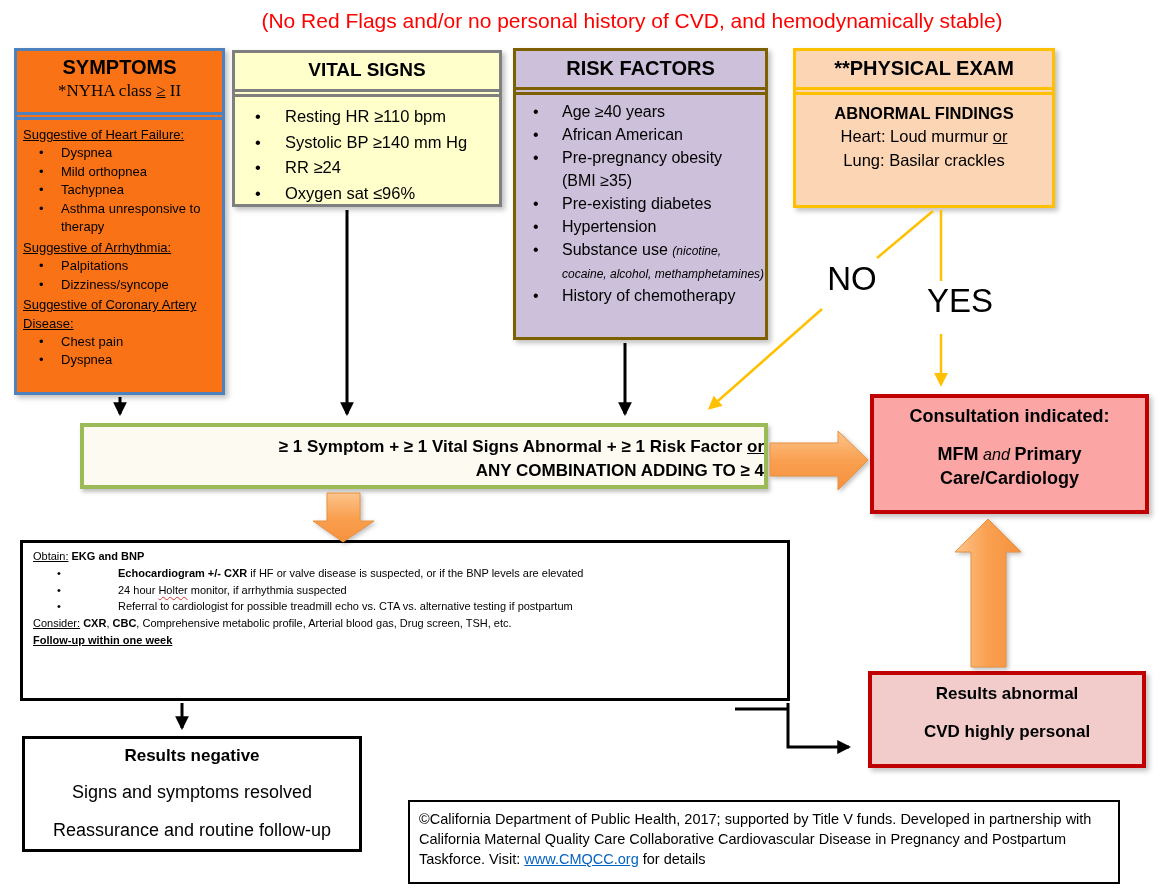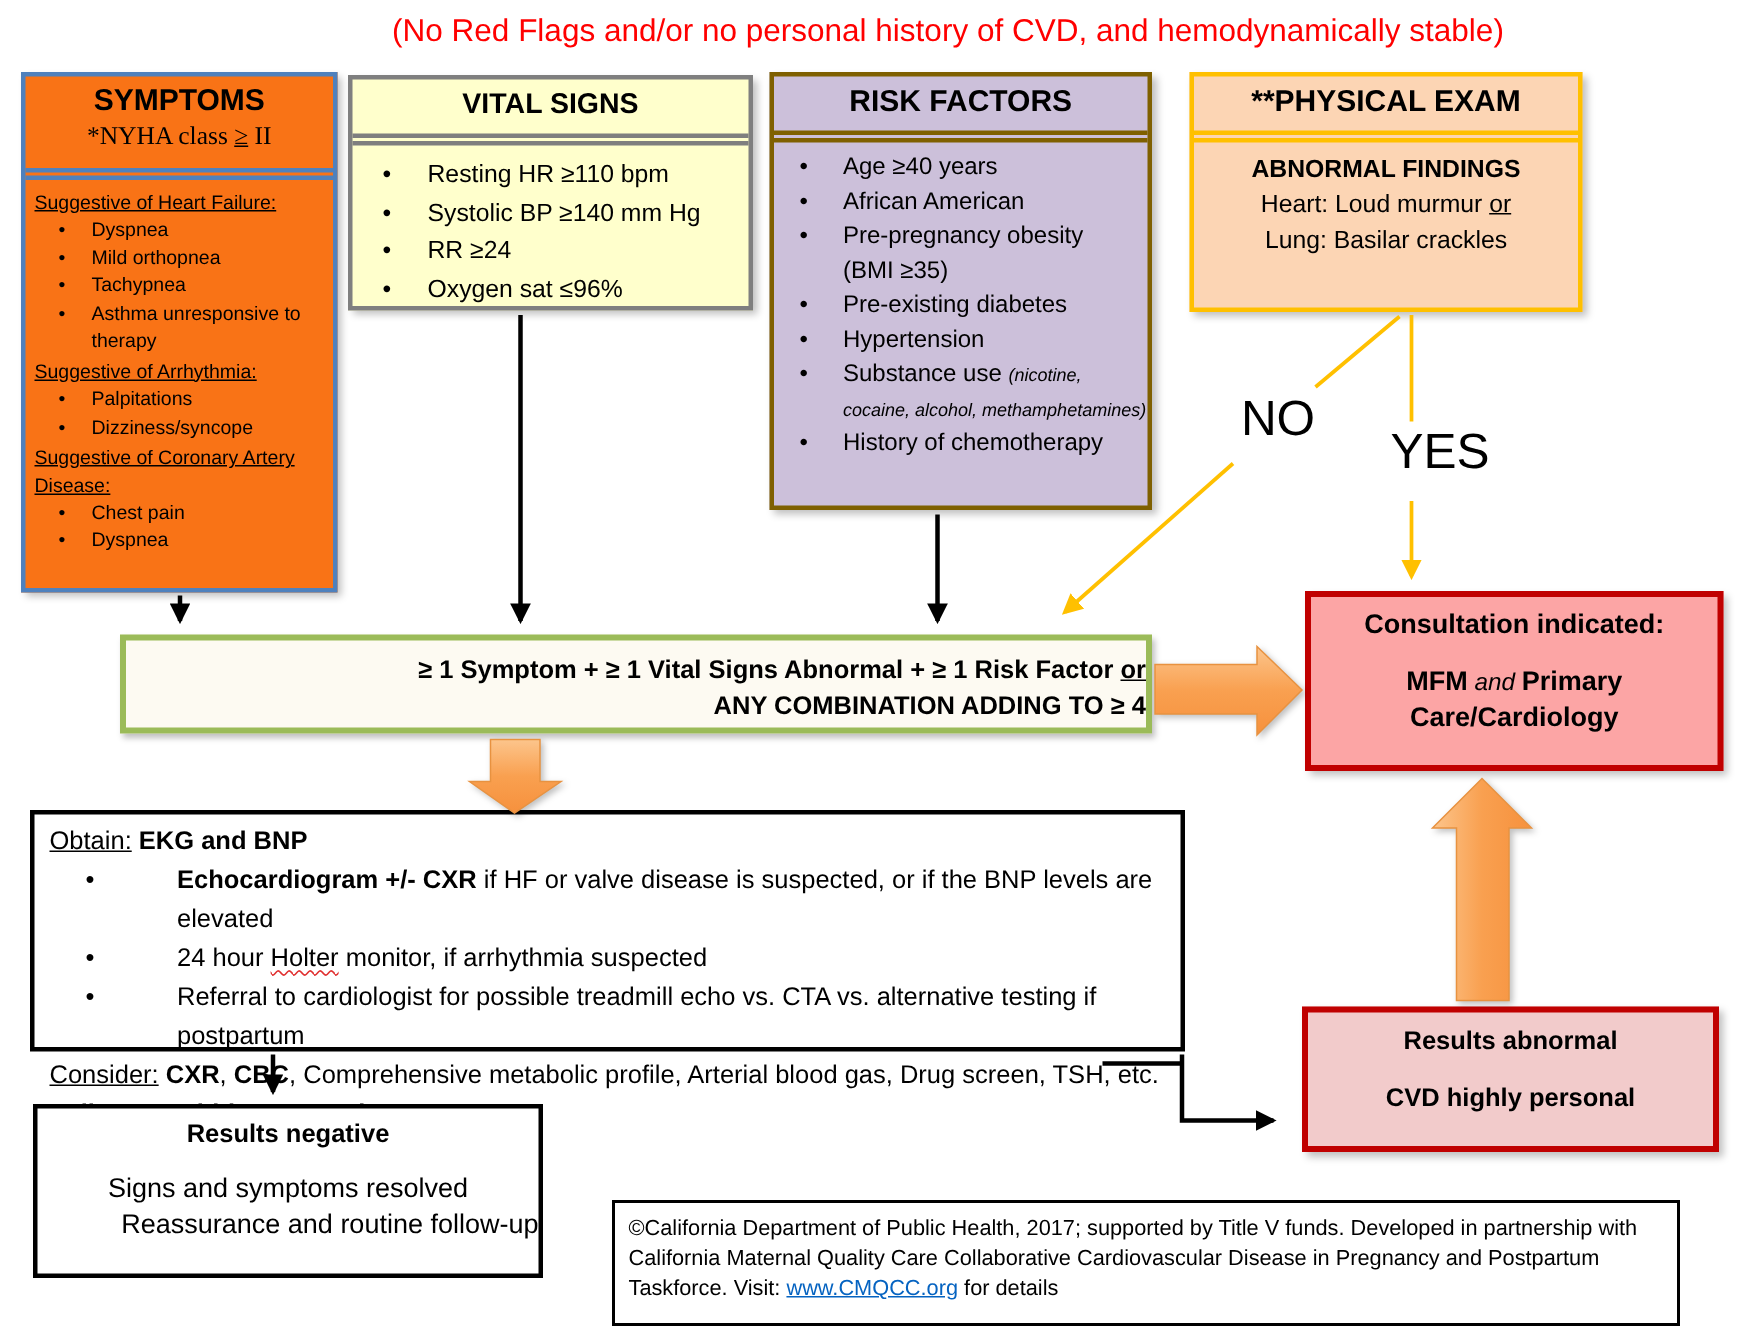--- a/index.html
+++ b/index.html
@@ -49,30 +49,30 @@
         font-size:17px;padding-top:8px;line-height:1.4;box-shadow:2px 3px 4px rgba(0,0,0,0.25);}
 
   
   .consult{position:absolute;left:870px;top:394px;width:279px;height:120px;background:#fca5a5;
            border:4px solid #c00000;box-sizing:border-box;text-align:center;font-weight:bold;
            font-size:18px;box-shadow:3px 3px 5px rgba(0,0,0,0.25);}
   .consult .l1{margin-top:8px;} .consult .l2{margin-top:17px;} .consult .l3{margin-top:3px;}
 
   
   .workup{position:absolute;left:20px;top:540px;width:770px;height:161px;background:#fff;
-          border:3px solid #000;box-sizing:border-box;font-size:17px;line-height:1.53;
+          border:3px solid #000;box-sizing:border-box;font-size:11px;line-height:1.53;
           padding:5px 10px 0 10px;}
   .workup .b{width:85px;padding-left:24px;}
 
   
   .rneg{position:absolute;left:22px;top:736px;width:340px;height:116px;background:#fff;
         border:3px solid #000;box-sizing:border-box;text-align:center;}
   .rneg .t1{font-weight:bold;font-size:17px;margin-top:7px;}
   .rneg .l1{font-size:18px;margin-top:16px;}
-  .rneg .l2{font-size:18px;margin-top:3px;text-align:right;}
+  .rneg .l2{font-size:18px;margin-top:17px;}
 
   
   .rabn{position:absolute;left:868px;top:671px;width:278px;height:97px;background:#f2cbcb;
         border:4px solid #c00000;box-sizing:border-box;text-align:center;font-weight:bold;
         font-size:17px;box-shadow:3px 3px 5px rgba(0,0,0,0.25);}
   .rabn .l1{margin-top:9px;} .rabn .l2{margin-top:18px;}
 
   
   .footer{position:absolute;left:408px;top:800px;width:712px;height:84px;background:#fff;
           border:2px solid #000;box-sizing:border-box;font-size:14.5px;line-height:1.38;

